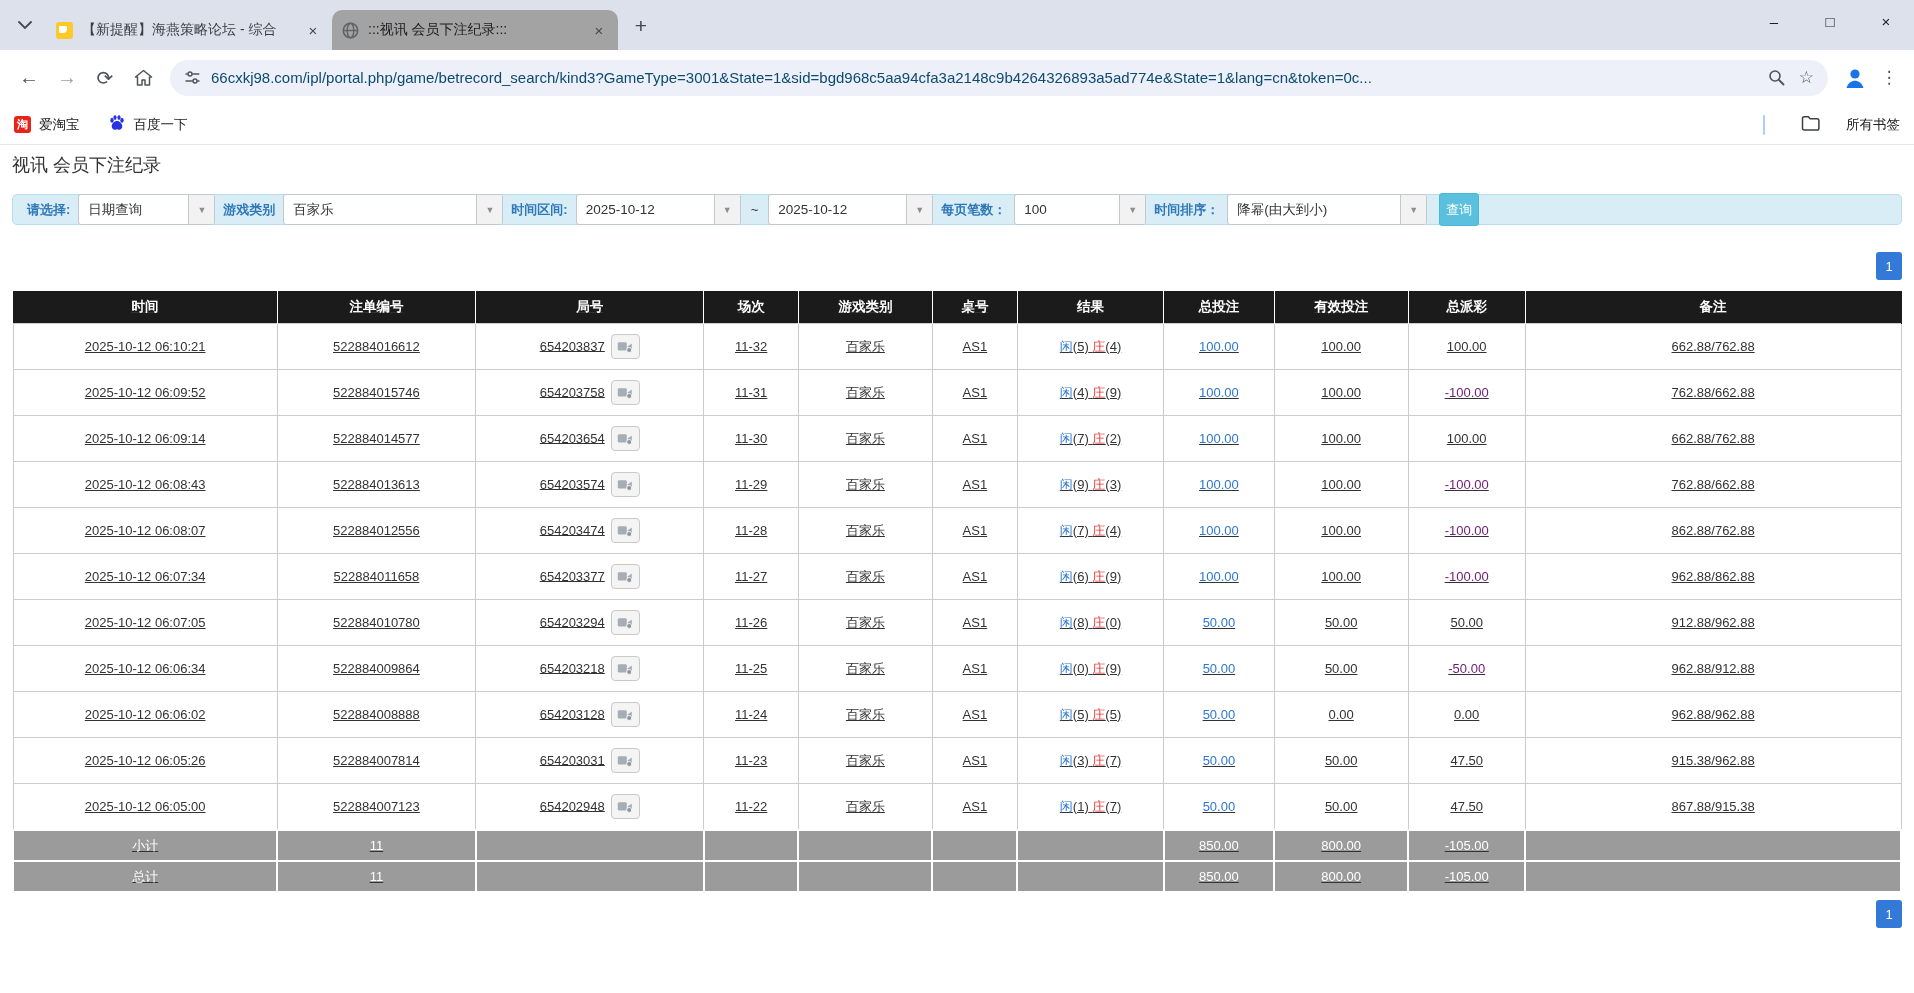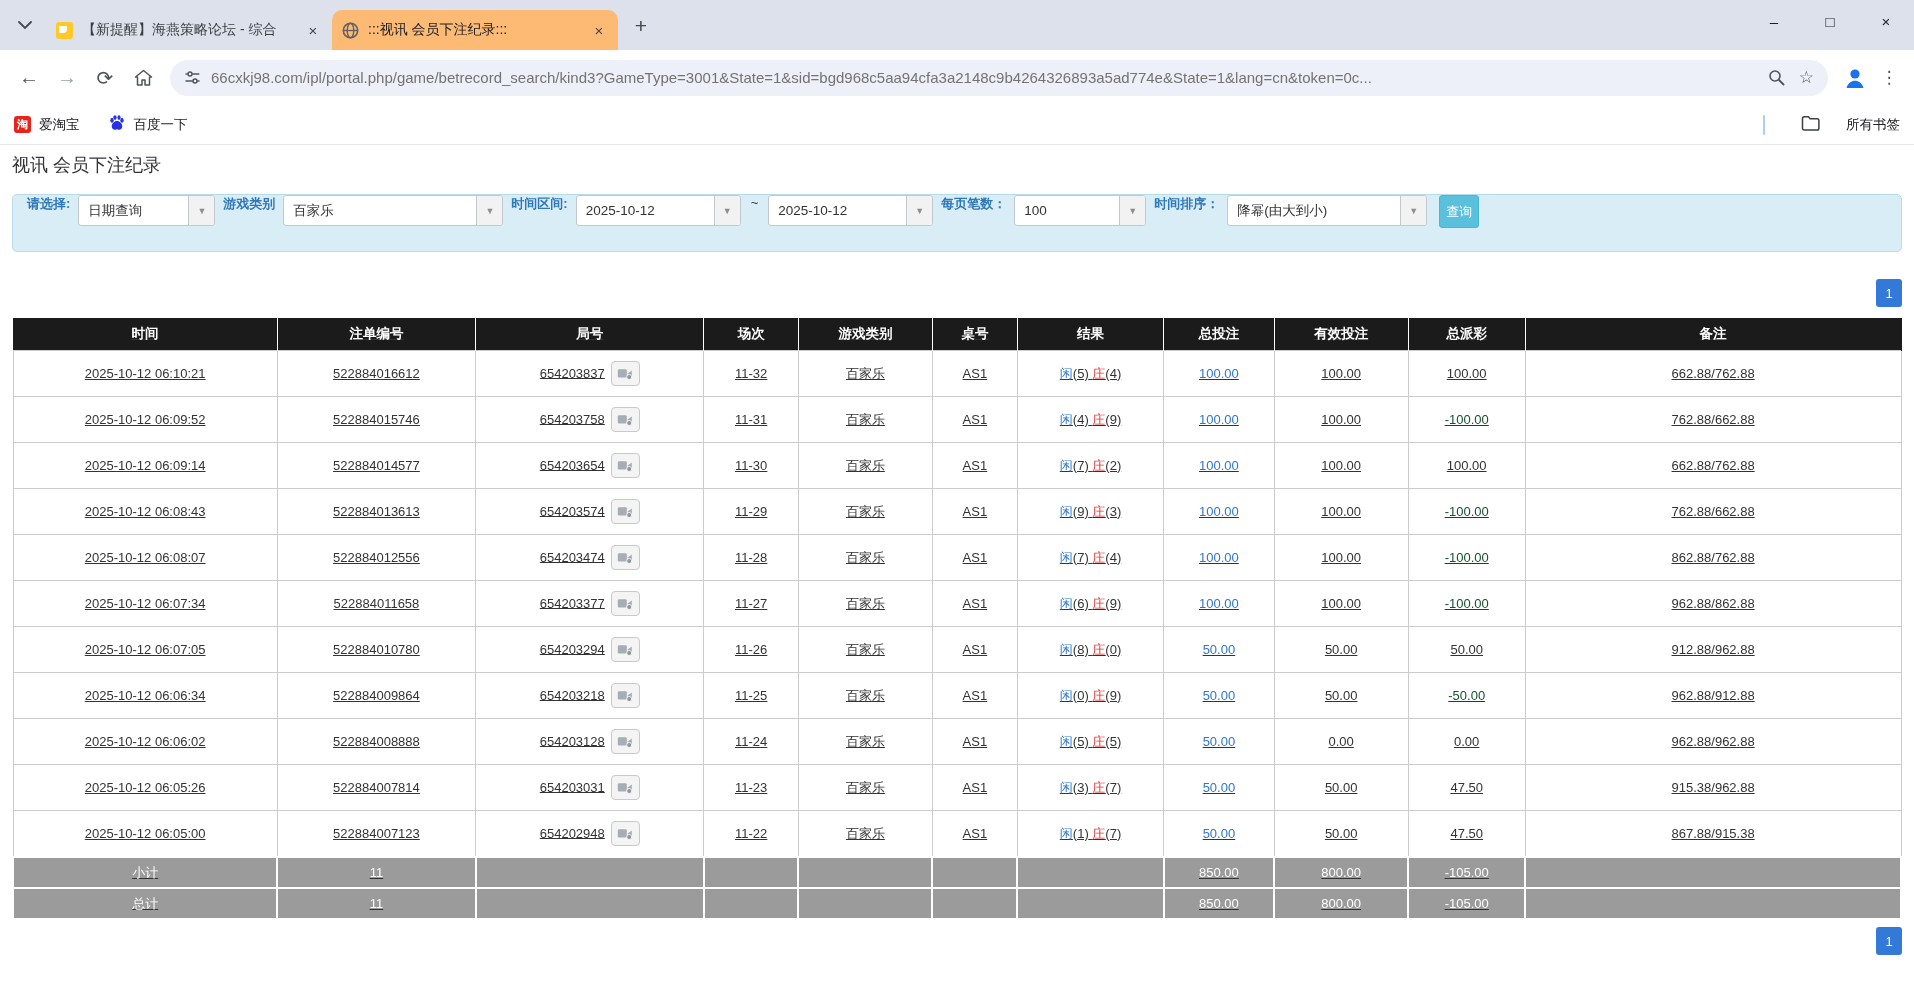--- a/index.html
+++ b/index.html
@@ -7,69 +7,69 @@
     width:1914px;height:993px;overflow:hidden;background:#fff;
     font-family:"Liberation Sans","DejaVu Sans",sans-serif;
     -webkit-font-smoothing:antialiased;
   }
   
   .tabstrip{height:50px;background:#dce1ec;display:flex;align-items:flex-end;position:relative;}
   .tab-search{width:30px;height:30px;margin:0 6px 10px 10px;display:flex;align-items:center;justify-content:center;border-radius:50%;color:#45494f;}
   .tab{width:286px;height:40px;display:flex;align-items:center;padding:0 10px;box-sizing:border-box;border-radius:10px 10px 0 0;color:#3c4043;font-size:14px;position:relative;}
   .tab.inactive{color:#3a3d42;}
   .tab.inactive:after{content:"";position:absolute;right:-1px;top:10px;height:20px;width:1px;background:#9aa4b5;}
-  .tab.active{background:#fdba74;color:#202124;}
+  .tab.active{background:#a3a3a3;color:#202124;}
   .tab .fav{width:17px;height:17px;margin-right:9px;flex:0 0 auto;}
   .fav-yellow{background:#ffca28;border-radius:3px;position:relative;}
   .fav-yellow:after{content:"";position:absolute;left:3px;top:4px;width:8px;height:7px;background:#fff;border-radius:1px 1px 4px 1px;}
   .tab-title{flex:1;white-space:nowrap;overflow:hidden;min-width:0;}
   .tab-close{width:18px;height:18px;border-radius:50%;display:flex;align-items:center;justify-content:center;font-size:15px;color:#44474d;margin-left:8px;flex:0 0 auto;}
   .new-tab-btn{width:30px;height:30px;margin:0 0 9px 8px;display:flex;align-items:center;justify-content:center;font-size:21px;color:#45494f;border-radius:50%;}
   .win-controls{position:absolute;right:0;top:0;height:42px;display:flex;}
   .win-btn{width:56px;height:42px;display:flex;align-items:center;justify-content:center;font-size:15px;color:#1b1d20;}
   .toolbar{height:55px;background:#fff;display:flex;align-items:center;padding:0 10px;}
   .nav-btn{width:38px;height:38px;display:flex;align-items:center;justify-content:center;font-size:20px;color:#50545a;border-radius:50%;flex:0 0 auto;}
   .nav-btn.dim{color:#9aa0a6;}
   .omnibox{flex:1;height:36px;margin:0 8px;background:#edf0f8;border-radius:18px;display:flex;align-items:center;padding:0 14px;min-width:0;}
   .site-info-icon{flex:0 0 auto;margin-right:10px;display:flex;}
-  .url-text{flex:1;font-size:15px;color:#737373;white-space:nowrap;overflow:hidden;min-width:0;}
+  .url-text{flex:1;font-size:15px;color:#0c4a6e;white-space:nowrap;overflow:hidden;min-width:0;}
   .omni-right{display:flex;align-items:center;gap:14px;margin-left:10px;flex:0 0 auto;}
   .omni-icon{color:#50545a;font-size:17px;display:flex;align-items:center;}
   .avatar-btn{width:34px;height:34px;border-radius:50%;display:flex;align-items:center;justify-content:center;flex:0 0 auto;margin:0 2px;}
   .menu-btn{width:30px;height:34px;display:flex;align-items:center;justify-content:center;color:#50545a;font-size:17px;flex:0 0 auto;}
   .bookmarks-bar{height:39px;background:#fff;display:flex;align-items:center;padding:0 14px;box-shadow:0 1px 0 #e4e6ea;}
   .bookmark{display:flex;align-items:center;gap:8px;font-size:13.5px;color:#202124;margin-right:28px;}
   .bm-icon-taobao{width:17px;height:17px;background:#e8231a;border-radius:3px;color:#fff;font-size:11px;font-weight:bold;display:flex;align-items:center;justify-content:center;}
   .bookmarks-right{margin-left:auto;display:flex;align-items:center;gap:26px;font-size:13.5px;color:#202124;}
   .bm-divider{width:2px;height:20px;background:#aecbfa;margin-right:10px;border-radius:1px;}
   
   .content{padding:0 12px;}
   .page-title{font-size:18px;font-weight:normal;color:#333;margin:9px 0 0 0;padding-left:0;}
-  .filter-bar{margin-top:17px;background:#d9edf7;border:1px solid #b7dcec;border-radius:5px;height:58px;display:flex;padding:0 14px;gap:8px;box-sizing:border-box;}
+  .filter-bar{margin-top:17px;background:#d9edf7;border:1px solid #b7dcec;border-radius:5px;height:31px;display:flex;align-items:center;padding:0 14px;gap:8px;box-sizing:border-box;}
   .f-label{color:#2e78b8;font-size:13px;font-weight:bold;white-space:nowrap;}
   .combo{display:flex;height:29px;background:#fff;border:1px solid #c3c8cc;border-radius:3px;overflow:hidden;align-items:stretch;}
   .combo-text{padding:0 9px;display:flex;align-items:center;font-size:13.5px;color:#333;flex:1;white-space:nowrap;}
   .combo-arrow{width:25px;background:#f2f2f2;border-left:1px solid #c3c8cc;display:flex;align-items:center;justify-content:center;color:#8a8f94;font-size:9px;}
   .tilde{color:#333;font-size:13px;margin:0 2px;}
   .query-btn{height:31px;padding:0 6px;background:#5bc0de;color:#fff;border:1px solid #46b8da;border-radius:3px;font-size:13px;display:flex;align-items:center;margin-left:4px;}
   .info-bar{margin-top:16px;background:#dff0d8;height:33px;display:flex;align-items:center;padding:0 24px;font-size:13px;box-sizing:border-box;}
   .info-left{color:#4e7253;}
   .info-right{margin-left:auto;color:#ff2b2b;}
   .pag{display:flex;justify-content:flex-end;margin-top:27px;}
   .pag-box{min-width:26px;height:28px;background:#3379d8;border-radius:3px;color:#fff;font-size:13px;display:flex;align-items:center;justify-content:center;}
   
   table.bets{width:100%;border-collapse:collapse;margin-top:11px;table-layout:fixed;font-size:13px;color:#333;text-decoration:underline;}
   table.bets thead th{background:#1b1b1b;color:#fff;font-weight:bold;height:30px;border-right:1px solid #fff;font-size:13.5px;}
   table.bets thead th:last-child{border-right:1px solid #1b1b1b;}
   table.bets tbody td{border:1px solid #ccc;height:45px;text-align:center;padding:0 4px;overflow:hidden;white-space:nowrap;}
   table.bets tfoot td{background:#9b9b9b;color:#fff;border:2px solid #fff;height:27px;text-align:center;font-size:13px;}
   .res-p{color:#2e77d0;}
   .res-b{color:#e4393c;}
   .bet-link{color:#2e77d0;}
-  .neg{color:#14532d;}
+  .neg{color:#701a75;}
   .video-btn{display:inline-flex;align-items:center;justify-content:center;width:27px;height:23px;background:#f4f4f4;border:1px solid #c9c9c9;border-radius:4px;vertical-align:middle;margin-left:6px;}
   .round-num{vertical-align:middle;}
   .pag-bottom{margin-top:7px;}
 </style>
 </head>
 <body>
 
 <div>
   <div class="tabstrip">
     <div class="tab-search">

